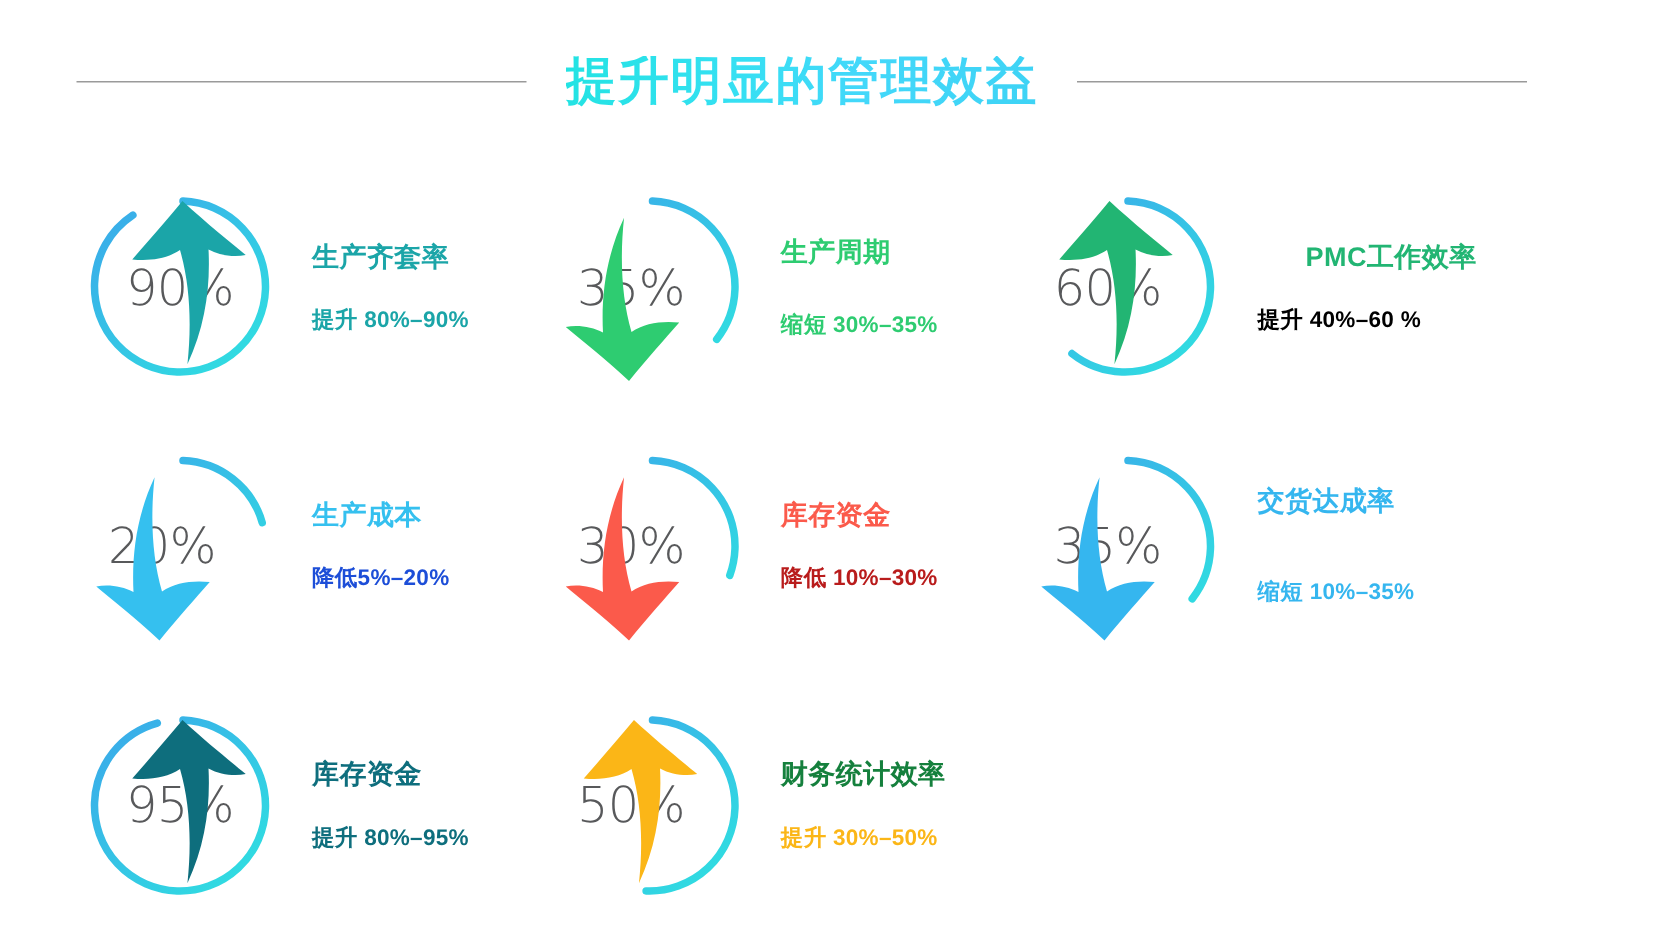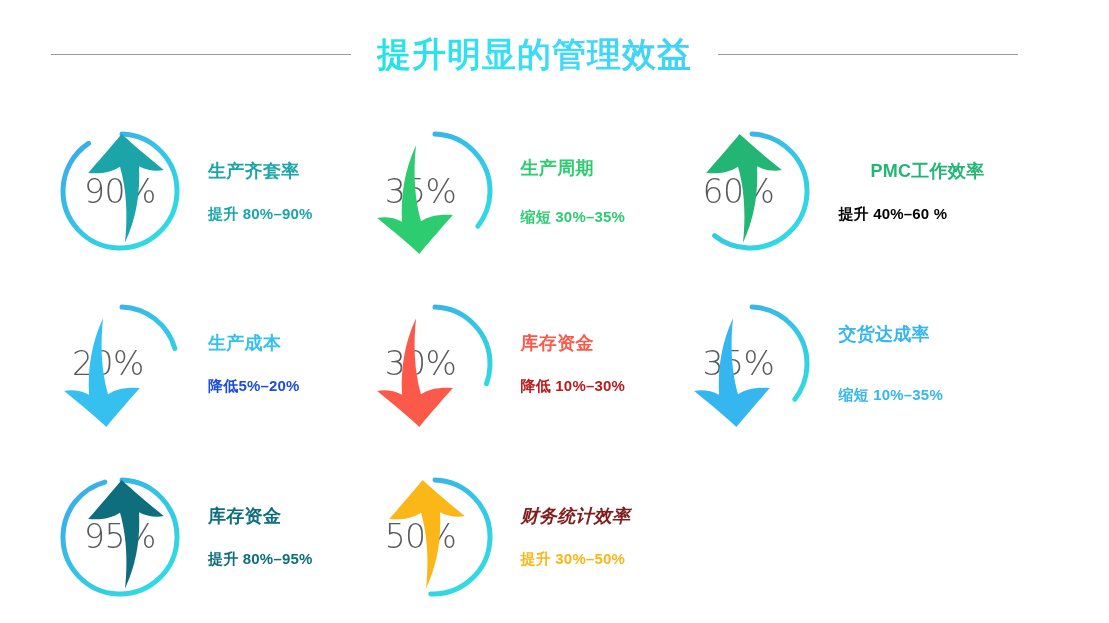--- a/index.html
+++ b/index.html
@@ -312,17 +312,17 @@
           <circle cx="62" cy="62" r="57" fill="none" stroke="url(#grad8)" stroke-width="5" stroke-linecap="round" stroke-dasharray="179.0707812546182 179.0707812546182" transform="rotate(-88 62 62)"></circle>
         </svg>
         <div class="gauge-center">
           <div class="pct">50%</div>
           <svg class="arrow" viewBox="0 0 24 30" width="20" height="25">
             <path d="M12.4 0.5 C16.4 4.2 20.2 7.2 22.6 9.2 C20.8 9.6 18.4 9.3 16.6 8.3 C16.9 14.4 16.1 20.6 13.2 26.8 C13.9 20.3 13.6 13.9 12.0 8.4 C9.9 9.8 7.1 10.2 4.3 9.9 C6.6 7.3 9.4 4.1 12.4 0.5 Z" fill="#FBB617"></path>
           </svg>
         </div>
       </div>
       <div class="txt">
-        <div class="metric-label" style="color: #7f1d1d; font-style: italic;">财务统计效率</div>
+        <div class="metric-label" style="color: #15803d;">财务统计效率</div>
         <div class="metric-sub" style="color: rgb(251, 182, 23);">提升 30%–50%</div>
       </div>
     </div>
   </div>
 
 </body></html>

